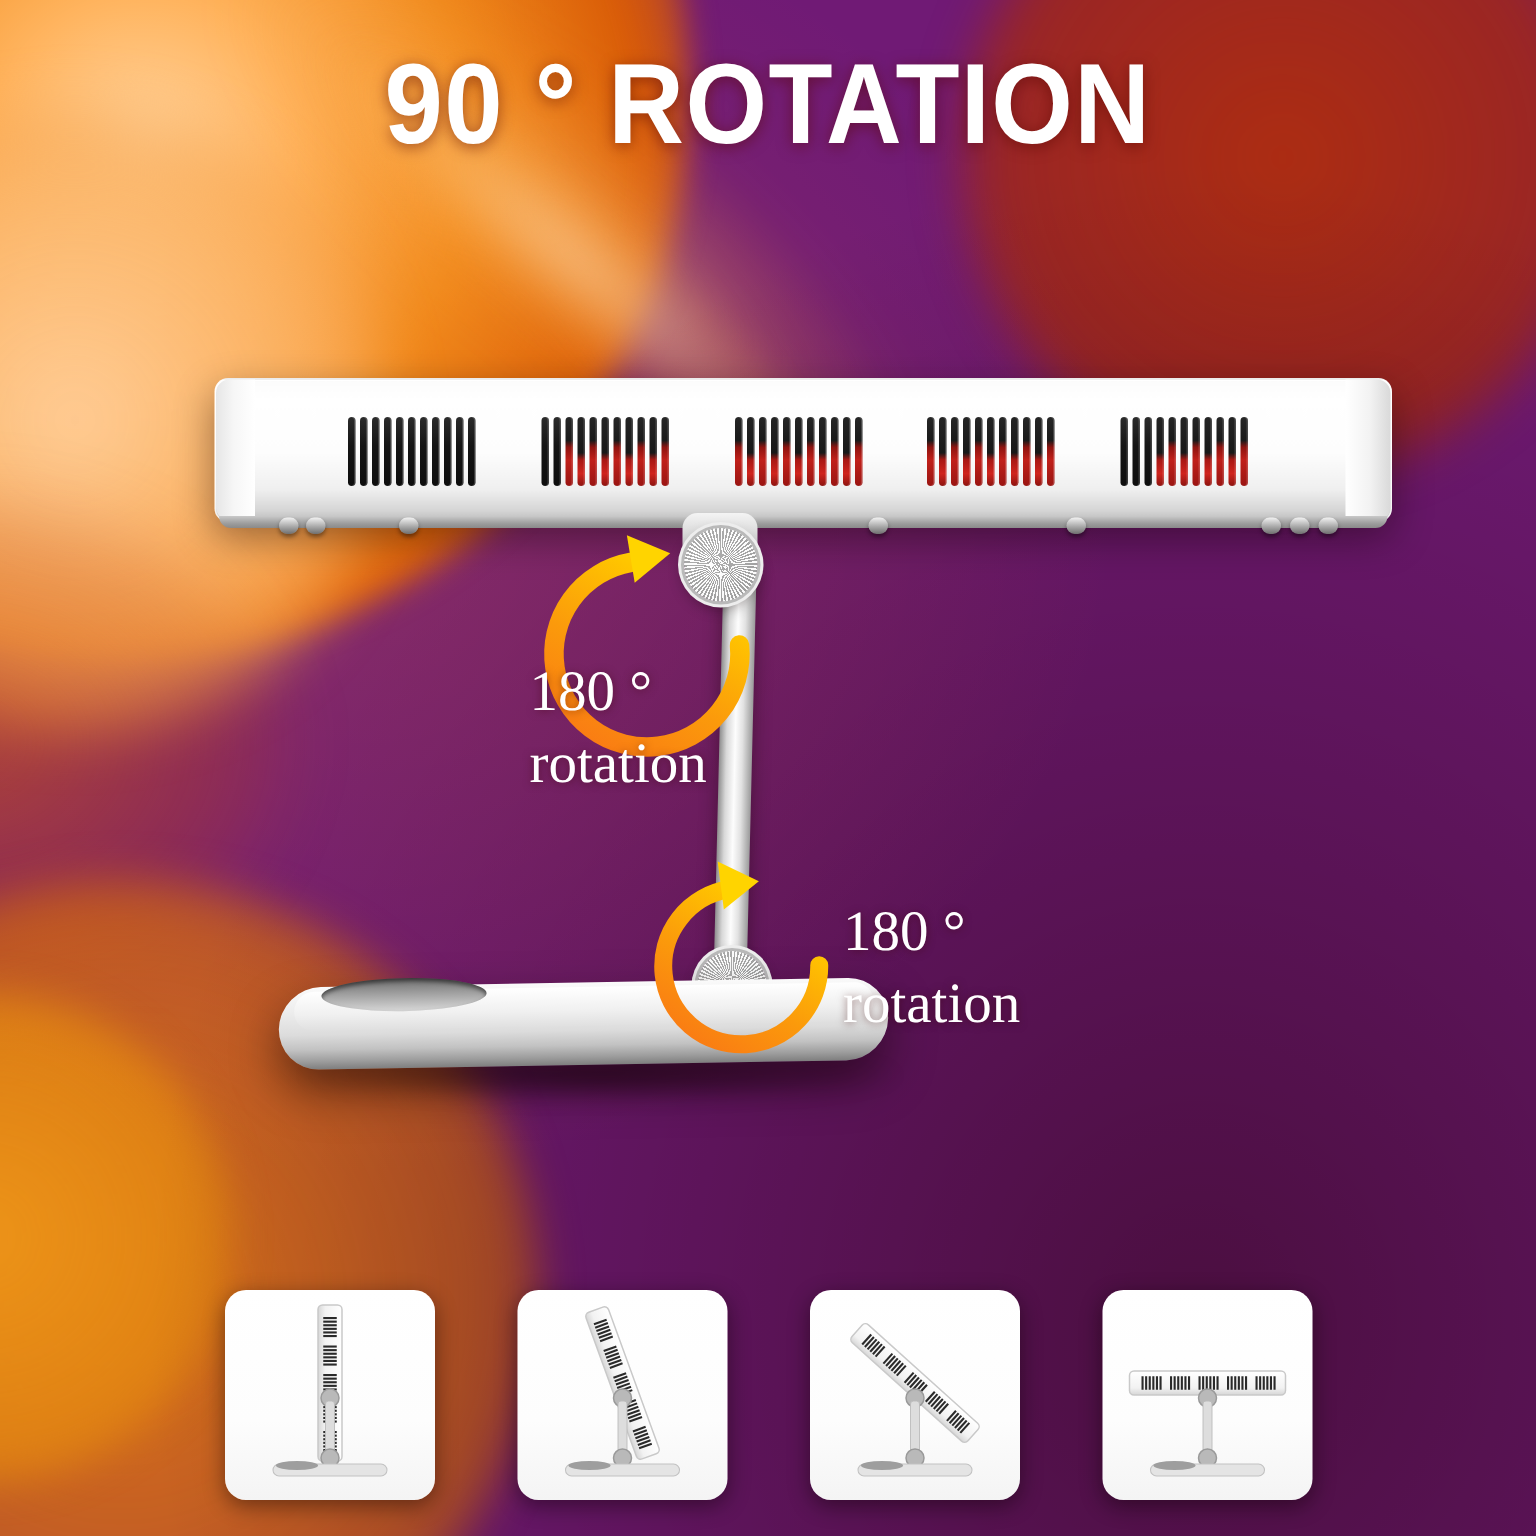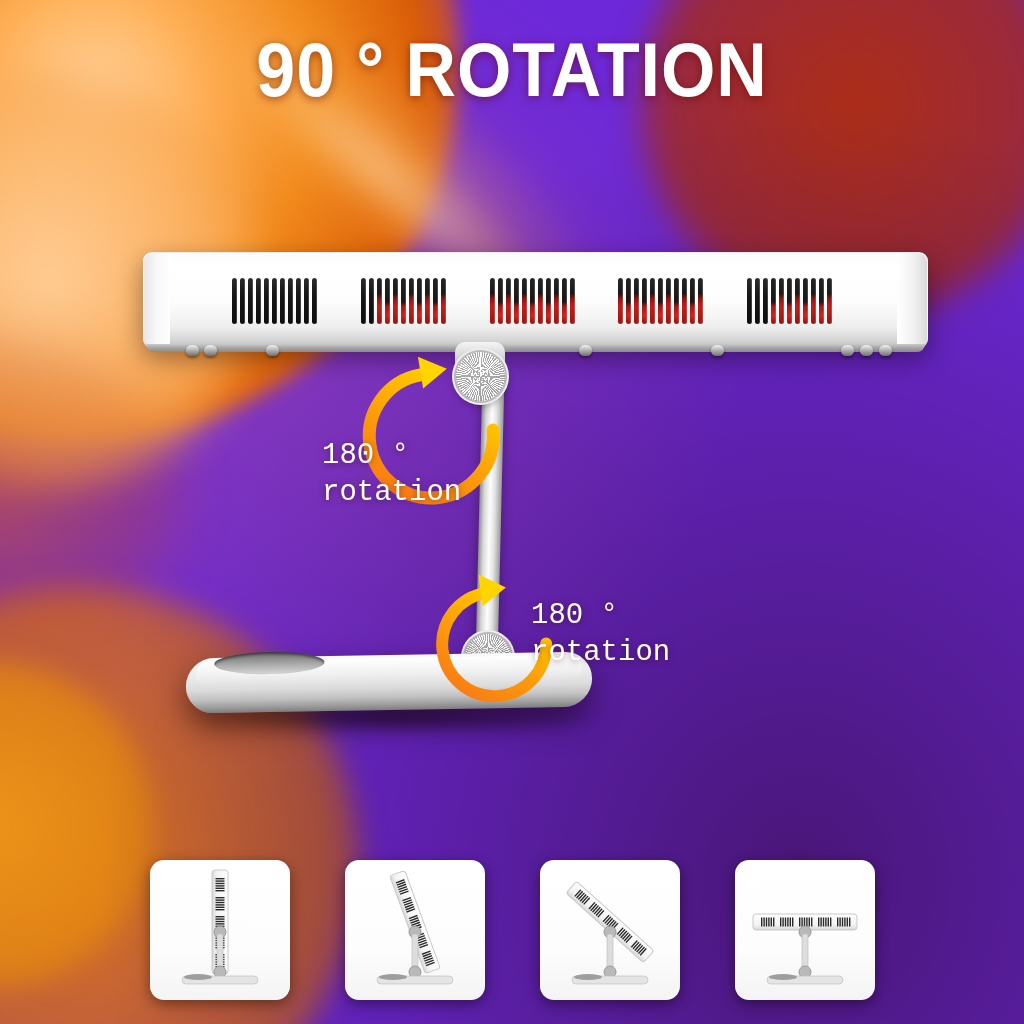--- a/index.html
+++ b/index.html
@@ -3,21 +3,21 @@
 <meta charset="utf-8">
 <style>
   html,body{margin:0;padding:0;}
   body{
     width:1024px;height:1024px;overflow:hidden;
     font-family:"Liberation Sans", sans-serif;
     background:#5a0707;
   }
   #stage{
     position:relative;width:1024px;height:1024px;overflow:hidden;
-    background:#6d28d9;
+    background:#701a75;
   }
 
   
   .bg-layer{position:absolute;inset:0;pointer-events:none;}
   .glow{position:absolute;border-radius:50%;}
 
   .glow-corner{
     left:-300px;top:-320px;width:760px;height:760px;
     background:radial-gradient(circle at 52% 55%,
        #ffd9a8 0%, #ffb45e 18%, #f08a1c 38%, #d85a06 58%, rgba(150,30,4,0) 78%);
@@ -193,24 +193,25 @@
     background:radial-gradient(ellipse at 50% 50%, rgba(10,0,0,.5) 0%, rgba(10,0,0,0) 72%);
     filter:blur(6px);
   }
 
   
   .arrow-svg{position:absolute;overflow:visible;}
 
   
   .callout{
     position:absolute;color:#ffffff;
-    font-size:29px;line-height:1.26;
-    font-family:Liberation Mono, monospace;
+    font-size:38px;line-height:1.26;
+    font-family:Liberation Serif, serif;
     white-space:nowrap;
     text-shadow:0 1px 6px rgba(60,4,2,.5);
+    margin-left:31px;
   }
   .callout .l2{display:block;}
   #callout-top{left:322px;top:438px;}
   #callout-bottom{left:531px;top:598px;}
 
   
   .thumbs{
     position:absolute;left:0;right:0;bottom:24px;
     display:flex;justify-content:center;gap:55px;
   }

